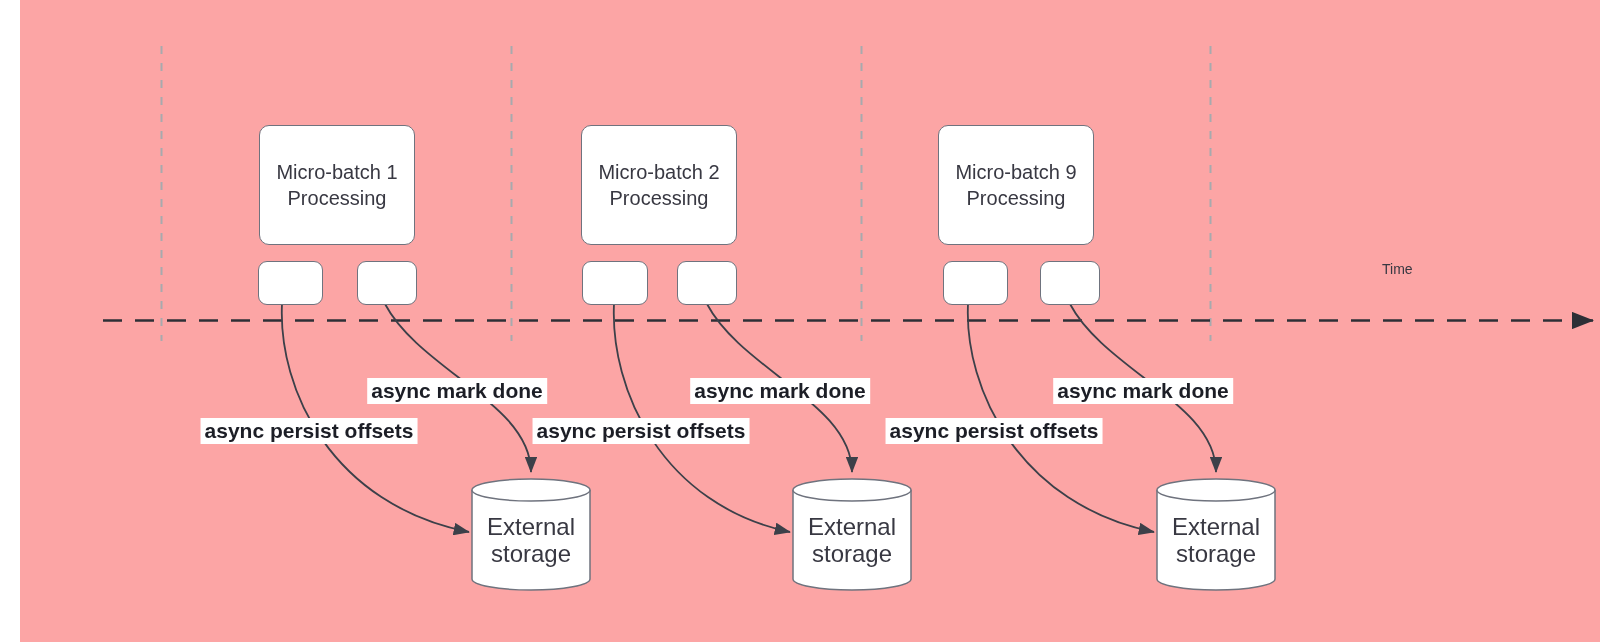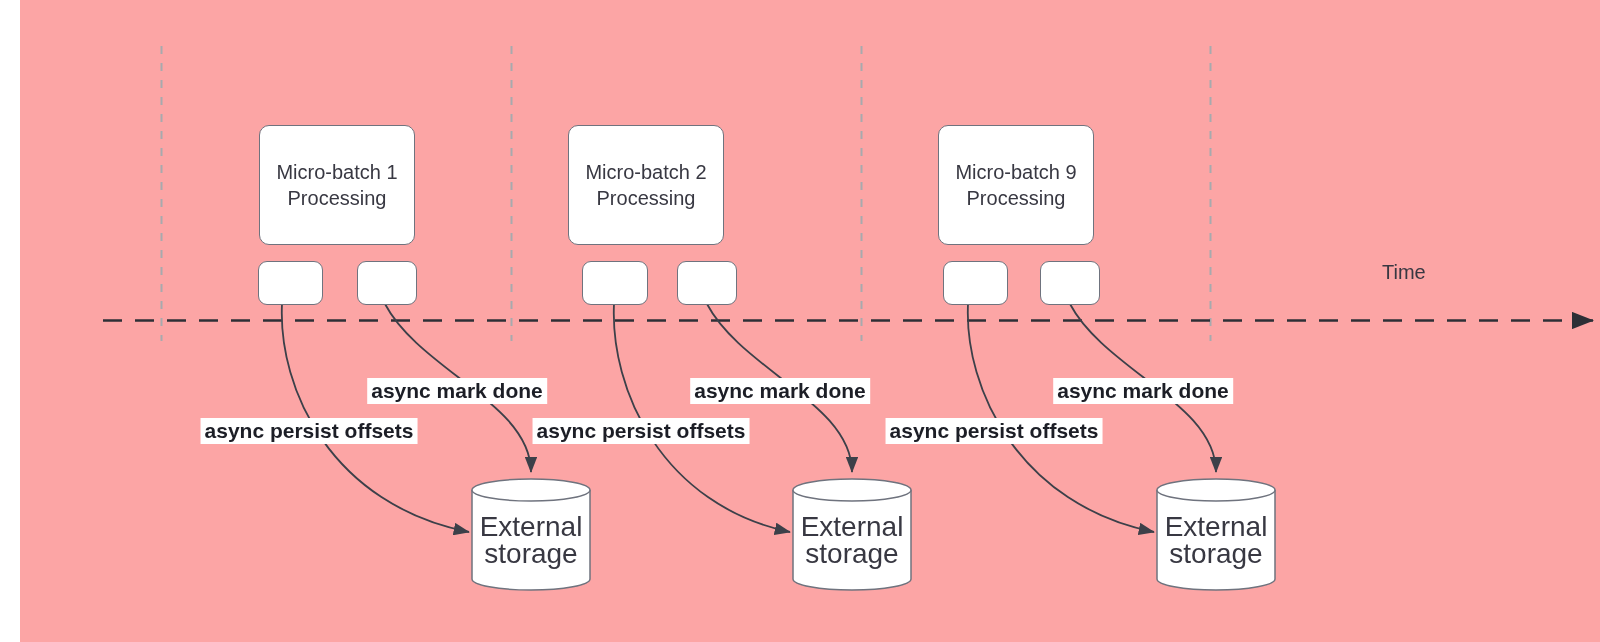--- a/index.html
+++ b/index.html
@@ -39,38 +39,38 @@
     box-sizing: border-box;
   }
   .cyl-text {
     position: absolute;
     width: 118px;
     height: 74px;
     display: flex;
     flex-direction: column;
     align-items: center;
     justify-content: center;
-    font-size: 28px;
+    font-size: 24px;
     line-height: 27px;
     color: #383842;
     text-align: center;
   }
   .arrow-label {
     position: absolute;
     transform: translateX(-50%);
     background: #ffffff;
     padding: 1px 4px;
     font-size: 21px;
     font-weight: bold;
     color: #1c1e26;
     white-space: nowrap;
   }
   .time-label {
     position: absolute;
-    font-size: 20px;
+    font-size: 14px;
     color: #383842;
   }
 </style>
 </head>
 <body>
 
 <div class="canvas">
 
   <svg width="1600" height="642" viewBox="0 0 1600 642">
     <defs>
@@ -122,21 +122,21 @@
   </div>
   <div class="smallbox" style="left:238px; top:261px; width:65px;"></div>
   <div class="smallbox" style="left:337px; top:261px; width:60px;"></div>
   <div class="arrow-label" style="left:289px; top:418px;">async persist offsets</div>
   <div class="arrow-label" style="left:437px; top:378px;">async mark done</div>
   <div class="cyl-text" style="left:452px; top:503px;">
     <span>External</span>
     <span>storage</span>
   </div>
 
-  <div class="bigbox" style="left:548px; top:125px;">
+  <div class="bigbox" style="left:561px; top:125px;">
     <span>Micro-batch 2</span>
     <span>Processing</span>
   </div>
   <div class="smallbox" style="left:562px; top:261px; width:66px;"></div>
   <div class="smallbox" style="left:657px; top:261px; width:60px;"></div>
   <div class="arrow-label" style="left:621px; top:418px;">async persist offsets</div>
   <div class="arrow-label" style="left:760px; top:378px;">async mark done</div>
   <div class="cyl-text" style="left:773px; top:503px;">
     <span>External</span>
     <span>storage</span>

